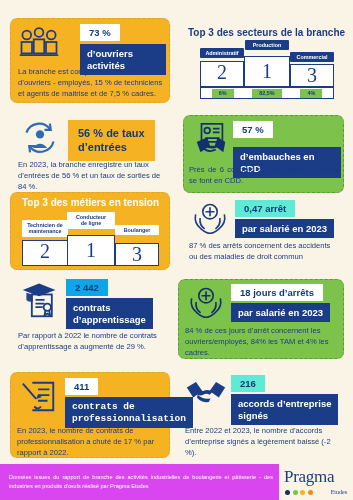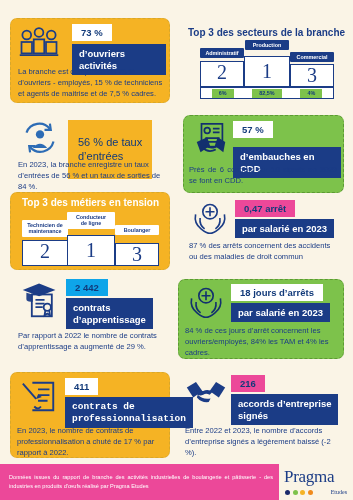--- a/index.html
+++ b/index.html
@@ -57,35 +57,35 @@
   .chip-num {
     font-weight: bold;
     font-size: 9.5px;
     padding: 3.5px 9px;
     line-height: 1.1;
     white-space: nowrap;
     color: #123a7a;
   }
   .chip-num.bg-white { background: #ffffff; }
   .chip-num.bg-yellow { background: #0ea5e9; }
-  .chip-num.bg-green { background: #ec4899; }
+  .chip-num.bg-green { background: #5eead4; }
 
   .chip-txt {
     background: #1b3c86;
     color: #ffffff;
     font-weight: bold;
     font-size: 9.5px;
     padding: 3.5px 7px;
     line-height: 1.25;
     white-space: pre-line;
   }
   .chip-big {
-    font-weight: normal;
+    font-weight: bold;
     font-size: 11px;
-    padding: 15px 10px;
+    padding: 6px 10px;
     line-height: 1.3;
     color: #123a7a;
     white-space: pre-line;
   }
 
   .desc {
     position: absolute;
     font-size: 7.6px;
     line-height: 1.48;
     color: #1b3c86;
@@ -146,21 +146,21 @@
     margin: 0 auto;
   }
 
   
   .footer {
     position: absolute;
     left: 0;
     bottom: 0;
     width: 353px;
     height: 36px;
-    background: #ec4899;
+    background: #d946ef;
     display: flex;
     align-items: center;
   }
   .footer-text {
     flex: 1 1 auto;
     color: #ffffff;
     font-size: 5.6px;
     line-height: 1.6;
     padding: 0 6px 0 9px;
     text-align: justify;
@@ -219,21 +219,21 @@
           <circle cx="10" cy="12" r="5"></circle>
             <circle cx="24" cy="9" r="5"></circle>
             <circle cx="38" cy="12" r="5"></circle>
           <rect x="4" y="20" width="12" height="13"></rect>
           <rect x="18" y="17" width="12" height="16"></rect>
           <rect x="32" y="20" width="12" height="13"></rect>
           <path d="M2 35 H46"></path>
         </g>
       </svg>
     </div>
-    <div class="labels" style="margin-left:12px;">
+    <div class="labels" style="margin-left:20px;">
       <div class="chip-num bg-white">73 %</div>
       <div class="chip-txt" style="margin-top:3px;">d’ouvriers activités</div>
     </div>
   </div>
 
   <div class="desc" style="left:18px; top:66px; width:146px;">La branche est composée de 73 % d’ouvriers - employés, 15 % de techniciens et agents de maitrise et de 7,5 % cadres.</div>
 
   <div class="statrow" style="left:18px; top:120px; width:150px;">
     <div class="icon-wrap" style="width:44px;height:36px;">
       <svg viewBox="0 0 46 40" width="44" height="36" aria-hidden="true">

